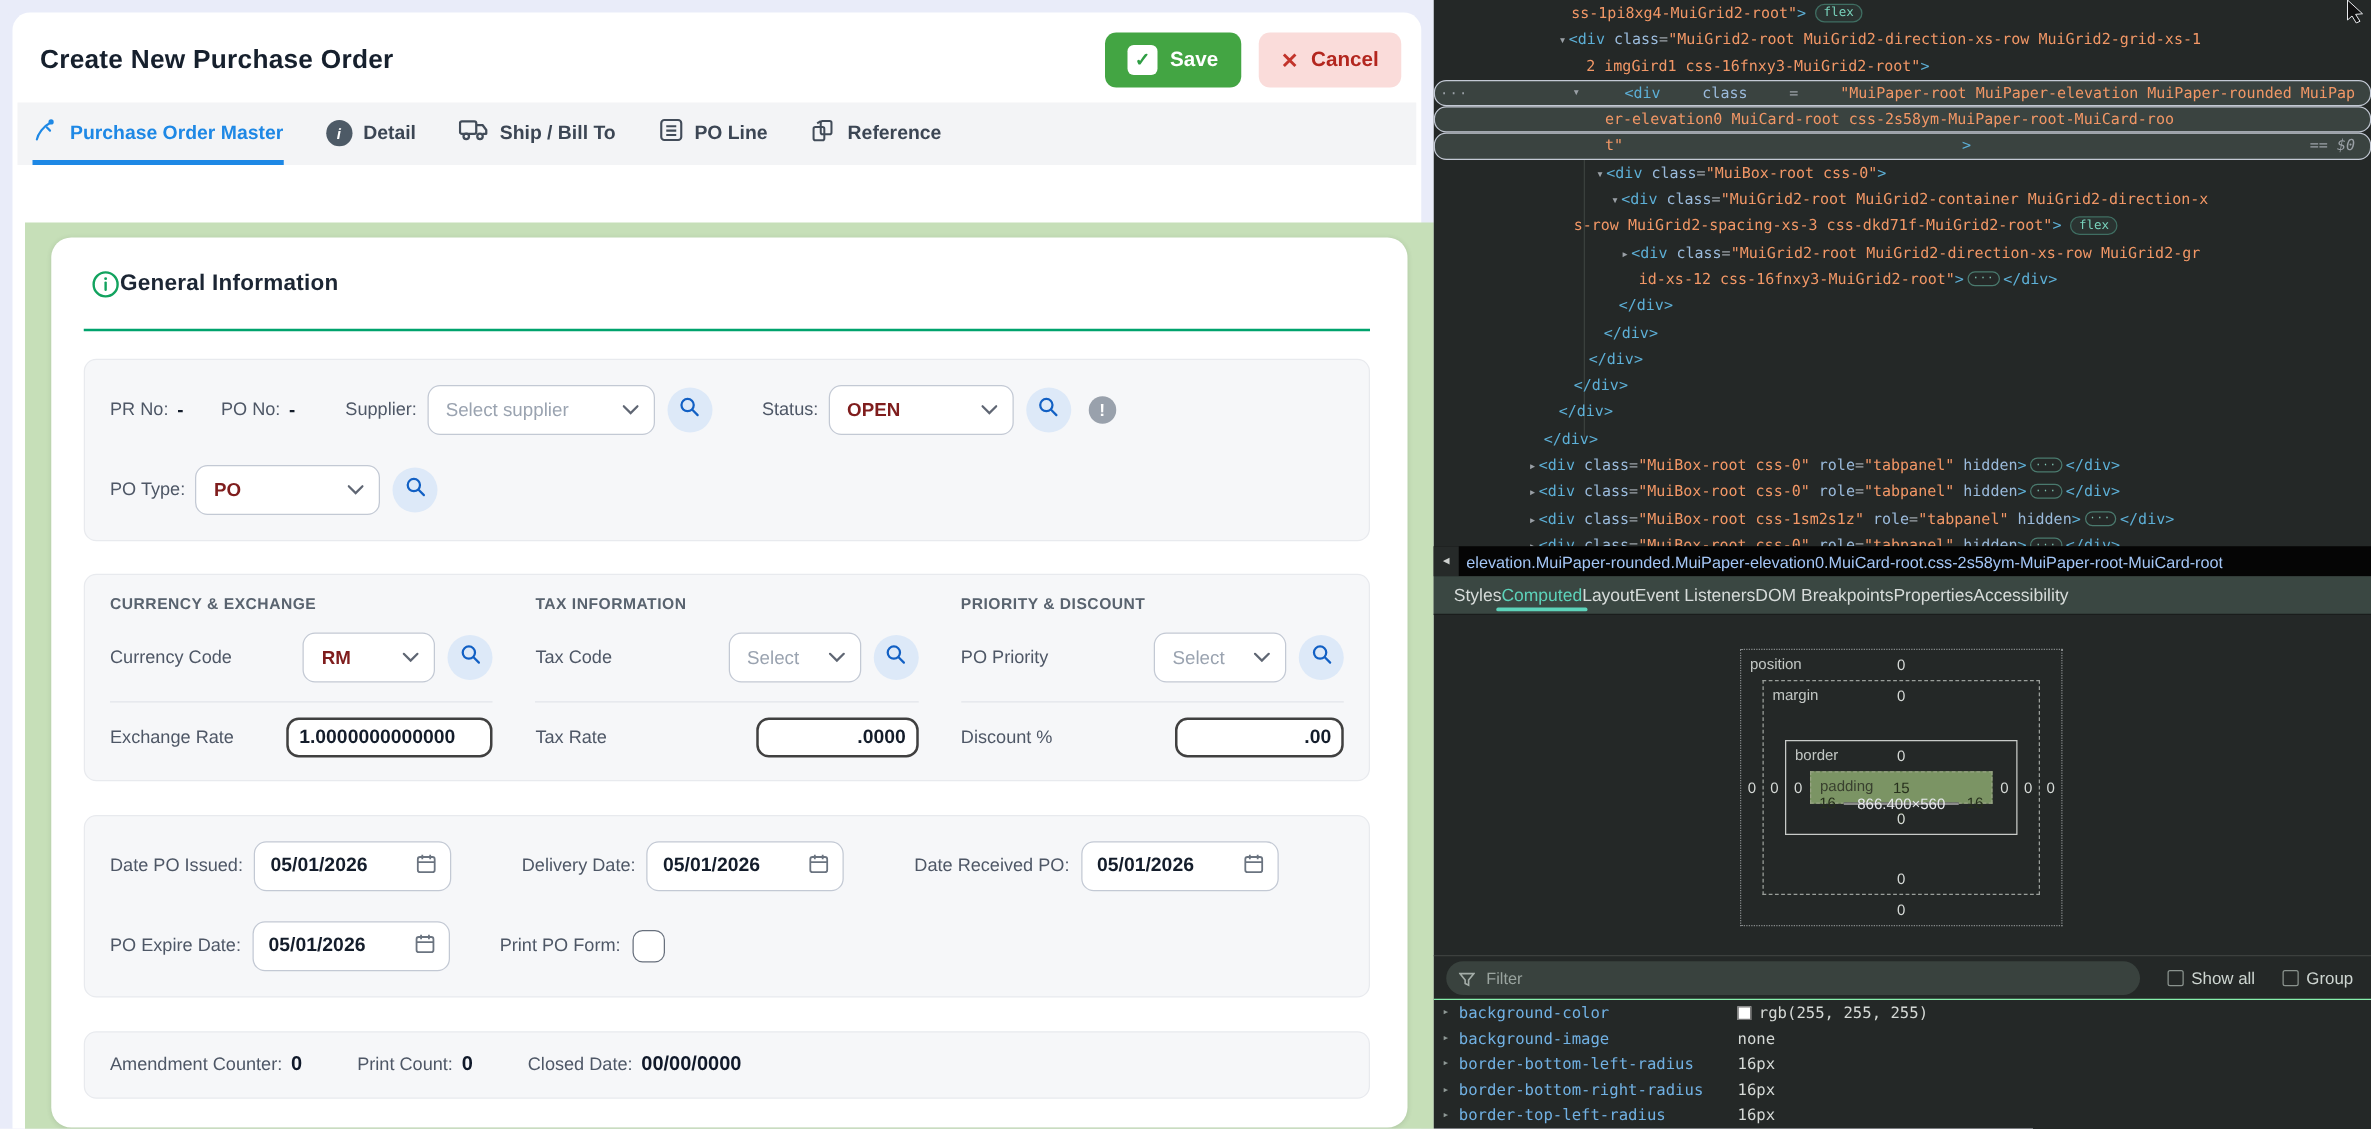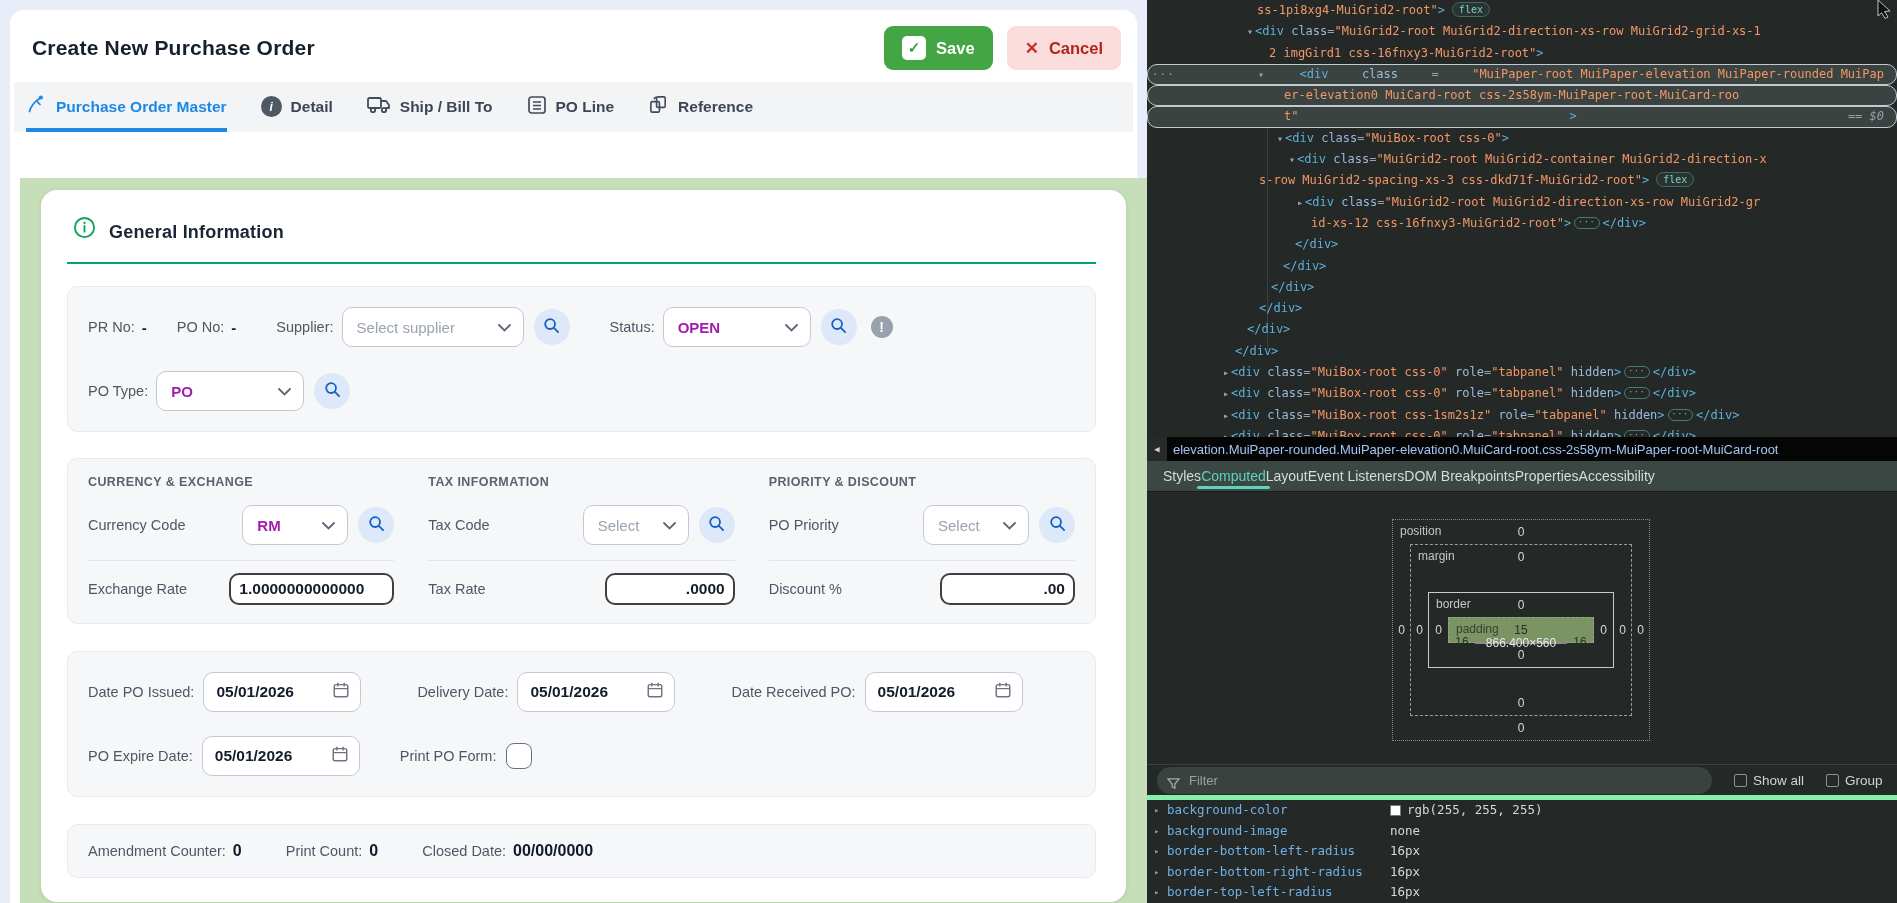--- a/index.html
+++ b/index.html
@@ -21,34 +21,34 @@
 
   .app-tabs { margin:4px 4px 0 4px; background:#f3f4f6; display:flex; gap:34px; padding:0 12px; height:50px; align-items:stretch; }
   .tab { display:flex; align-items:center; gap:9px; font-size:15.5px; font-weight:600; color:#3c4654; border-bottom:4px solid transparent; padding-top:3px; cursor:pointer; }
   .tab.active { color:#1e88e5; border-bottom-color:#1e88e5; }
   .tab svg { flex:0 0 auto; }
   .info-badge { width:21px; height:21px; border-radius:50%; background:#4d5a66; color:#fff; font-size:12px; font-weight:700; display:flex; align-items:center; justify-content:center; font-style:italic; }
 
   .green-wrap { position:absolute; left:10px; top:168px; width:1127px; height:735px; background:#c6dfb8; }
   .inner-card { position:absolute; left:21px; top:12px; width:1085px; height:712px; background:#fff; border-radius:16px; box-shadow:0 1px 4px rgba(40,60,40,.12); padding:26px 30px 0 26px; overflow:hidden; }
 
-  .gi-header { display:flex; align-items:flex-end; gap:13px; padding-left:6px; }
+  .gi-header { display:flex; align-items:flex-start; padding-left:6px; }
   .gi-title { font-size:18px; font-weight:700; color:#1c2634; letter-spacing:.2px; }
   .gi-underline { height:2px; background:#00a36d; margin-top:19px; }
 
   .sec-card { background:#f6f7f9; border:1px solid #e8eaee; border-radius:10px; }
   .card1 { margin-top:22px; padding:20px 20px; }
   .frow { display:flex; align-items:center; }
   .frow + .frow { margin-top:24px; }
   .lbl { font-size:14.5px; color:#4e5766; white-space:nowrap; }
   .val { font-size:15px; color:#141d2b; font-weight:600; margin-left:7px; }
   .g8 { margin-left:8px; } .g26 { margin-left:30px; } .g40 { margin-left:40px; }
 
   .sel { height:40px; border:1px solid #c3c9d4; border-radius:10px; background:#fff; display:flex; align-items:center; justify-content:space-between; padding:0 12px 0 14px; gap:10px; cursor:pointer; }
-  .sel .sv { font-size:15px; color:#a21caf; font-weight:600; }
+  .sel .sv { font-size:15px; color:#7f1d1d; font-weight:600; }
   .sel .sv.ph { color:#9aa3b0; font-weight:400; }
   .w182{width:182px;} .w148{width:148px;} .w106{width:106px;}
   .search-btn { width:36px; height:36px; border-radius:50%; background:#dde9f8; display:flex; align-items:center; justify-content:center; margin-left:10px; cursor:pointer; flex:0 0 auto; }
   .warn { width:22px; height:22px; border-radius:50%; background:#99a1ac; color:#fff; font-weight:800; font-size:14px; display:flex; align-items:center; justify-content:center; margin-left:14px; }
 
   .card2 { margin-top:26px; padding:16px 20px 18px 20px; display:grid; grid-template-columns:1fr 1fr 1fr; column-gap:34px; }
   .gcol { display:flex; flex-direction:column; }
   .ghead { font-size:12.5px; font-weight:700; color:#59636f; letter-spacing:.4px; }
   .gctl { display:flex; align-items:center; justify-content:space-between; margin-top:16px; }
   .gdiv { border-top:1px solid #e2e5ea; margin:15px 0 12px 0; }
@@ -103,21 +103,21 @@
   .bm-mid { flex:1; display:flex; align-items:stretch; min-height:0; }
   .bm-side { width:17px; display:flex; align-items:center; justify-content:center; flex:0 0 auto; }
   .bm-margin { flex:1; border:1px dashed #9a9f9b; display:flex; flex-direction:column;gap:23px; }
   .bm-border { flex:1; border:1px solid #c8cbc8; display:flex; flex-direction:column; }
   .bm-border > .bm-mid > .bm-side { width:19px; }
   .bm-padding { flex:1; background:#7b9464; border:1px dashed #97a383; display:flex; flex-direction:column; color:#27301d; }
   .bm-padding .bm-label { color:#39402f; }
   .bm-padding > .bm-mid > .bm-side { width:26px; }
   .bm-content { flex:1; background:#242827; border:1px solid #8a8a8a; color:#e8eaed; display:flex; align-items:center; justify-content:center; white-space:nowrap; }
 
-  .filterbar { position:absolute; left:0; top:765px; width:750px; height:35px; display:flex; align-items:center; border-bottom:5px solid #86efac; font-family:"Liberation Sans", sans-serif; }
+  .filterbar { position:absolute; left:0; top:765px; width:750px; height:35px; display:flex; align-items:center; border-bottom:1px solid #86efac; font-family:"Liberation Sans", sans-serif; }
   .filter-input { position:relative; margin-left:10px; width:555px; height:27px; background:#39423e; border:none; border-radius:14px; color:#cdd5d0; font-size:13px; padding:0 12px 0 32px; outline:none; font-family:"Liberation Sans", sans-serif; }
   .filter-input::placeholder { color:#9aa49f; }
   .funnel { position:absolute; left:20px; top:775px; z-index:2; }
   .dt-check { display:flex; align-items:center; gap:6px; margin-left:22px; color:#ced6d1; font-size:13.5px; }
   .dt-check .box { width:13px; height:13px; border:1.5px solid #8a938e; border-radius:2px; background:transparent; cursor:pointer; }
 
   .computed { position:absolute; left:0; top:800px; width:750px; height:103px; overflow:hidden; }
   .crow { position:relative; height:20.6px; line-height:20.6px; font-size:12.5px; white-space:nowrap; }
   .crow .tri { position:absolute; left:7px; color:#8f9996; font-size:9px; }
   .crow .pname { position:absolute; left:20px; color:#71b1e3; }

